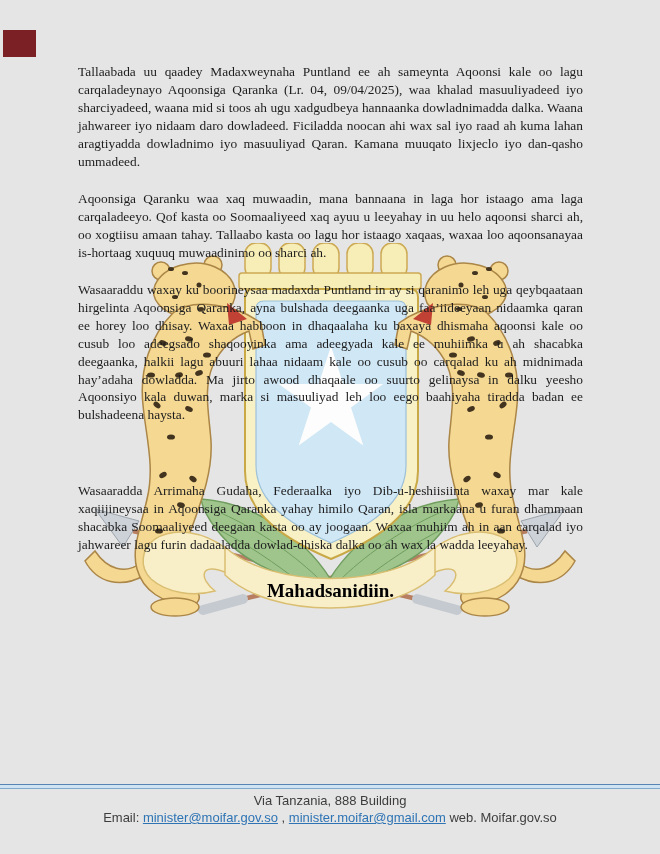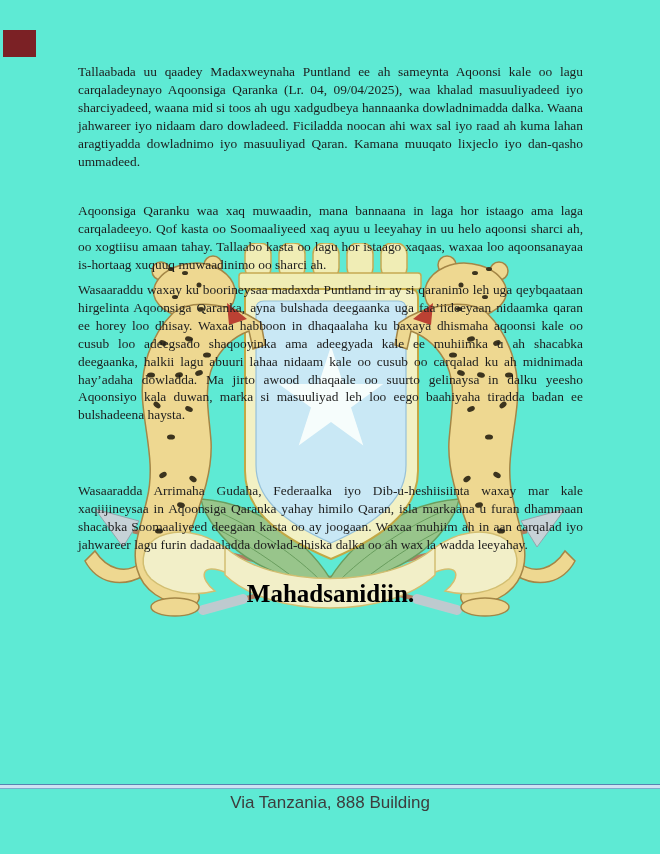--- a/index.html
+++ b/index.html
@@ -1,53 +1,53 @@
 <!DOCTYPE html>
 <html><head>
 <meta charset="utf-8">
 <style>
   html,body{margin:0;padding:0;background:#ffffff;}
   .page{
     position:relative;
     width:660px;height:854px;
-    background:#5eead4;
+    background:#e5e5e5;
     overflow:hidden;
     font-family:"Liberation Serif", serif;
   }
   .stamp{
     position:absolute;left:3px;top:30px;width:33px;height:27px;
     background:#7B2125;
   }
   .emblem{
     position:absolute;left:75px;top:243px;width:510px;height:415px;
     opacity:.95;z-index:0;
   }
   .textcol{position:absolute;left:78px;top:0;width:505px;height:700px;z-index:1;}
   .para{
     position:absolute;left:0;width:505px;margin:0;
     font-size:13.4px;line-height:17.9px;
     text-align:justify;color:#1d1d1d;
   }
   .p1{top:63px}
-  .p2{top:202px}
+  .p2{top:190px}
   .p3{top:281px}
   .p4{top:482px}
   .closing{
     position:absolute;top:580px;left:0;width:505px;margin:0;
-    text-align:center;font-size:25px;font-weight:bold;color:#000;
+    text-align:center;font-size:19px;font-weight:bold;color:#000;
   }
   .footer{position:absolute;left:0;top:784px;width:660px;z-index:2;}
   .divider{
     height:5px;width:660px;
     background:linear-gradient(to bottom,#5784B2 0 28%,#CFE3F3 28% 72%,#7FA9CD 72% 100%);
   }
   .addr,.contact{
     text-align:center;
     font-family:"Liberation Sans", sans-serif;
-    font-size:17px;color:#3d3d3d;
+    font-size:13px;color:#3d3d3d;
   }
   .addr{margin-top:4px;}
   .contact{margin-top:2px;}
   .maillink{color:#2E74B5;text-decoration:underline;cursor:pointer;}
 </style>
 </head>
 <body>
 
 <div class="page">
 
@@ -136,15 +136,23 @@
     <p class="para p1">Tallaabada uu qaadey Madaxweynaha Puntland ee ah sameynta Aqoonsi kale oo lagu carqaladeynayo Aqoonsiga Qaranka (Lr. 04, 09/04/2025), waa khalad masuuliyadeed iyo sharciyadeed, waana mid si toos ah ugu xadgudbeya hannaanka dowladnimadda dalka. Waana jahwareer iyo nidaam daro dowladeed. Ficiladda noocan ahi wax sal iyo raad ah kuma lahan aragtiyadda dowladnimo iyo masuuliyad Qaran. Kamana muuqato lixjeclo iyo dan-qasho ummadeed.</p>
     <p class="para p2">Aqoonsiga Qaranku waa xaq muwaadin, mana bannaana in laga hor istaago ama laga carqaladeeyo. Qof kasta oo Soomaaliyeed xaq ayuu u leeyahay in uu helo aqoonsi sharci ah, oo xogtiisu amaan tahay. Tallaabo kasta oo lagu hor istaago xaqaas, waxaa loo aqoonsanayaa is-hortaag xuquuq muwaadinimo oo sharci ah.</p>
     <p class="para p3">Wasaaraddu waxay ku boorineysaa madaxda Puntland in ay si qaranimo leh uga qeybqaataan hirgelinta Aqoonsiga Qaranka, ayna bulshada deegaanka uga faa’iideeyaan nidaamka qaran ee horey loo dhisay. Waxaa habboon in dhaqaalaha ku baxaya dhismaha aqoonsi kale oo cusub loo adeegsado shaqooyinka ama adeegyada kale ee muhiimka u ah shacabka deegaanka, halkii lagu abuuri lahaa nidaam kale oo cusub oo carqalad ku ah midnimada hay’adaha dowladda. Ma jirto awood dhaqaale oo suurto gelinaysa in dalku yeesho Aqoonsiyo kala duwan, marka si masuuliyad leh loo eego baahiyaha tiradda badan ee bulshadeena haysta.</p>
     <p class="para p4">Wasaaradda Arrimaha Gudaha, Federaalka iyo Dib-u-heshiisiinta waxay mar kale xaqiijineysaa in Aqoonsiga Qaranka yahay himilo Qaran, isla markaana u furan dhammaan shacabka Soomaaliyeed deegaan kasta oo ay joogaan. Waxaa muhiim ah in aan carqalad iyo jahwareer lagu furin dadaaladda dowlad-dhiska dalka oo ah wax la wadda leeyahay.</p>
     <h2 class="closing">Mahadsanidiin.</h2>
   </div>
 
   <div class="footer">
     <div class="divider"></div>
     <div class="addr">Via Tanzania, 888 Building</div>
+    <div class="contact">
+      <span>Email:</span>
+      <a class="maillink" href="#">minister@moifar.gov.so</a>
+      <span>,</span>
+      <a class="maillink" href="#">minister.moifar@gmail.com</a>
+      <span>web.</span>
+      <span>Moifar.gov.so</span>
+    </div>
   </div>
 
 </div>
 
 </body></html>

